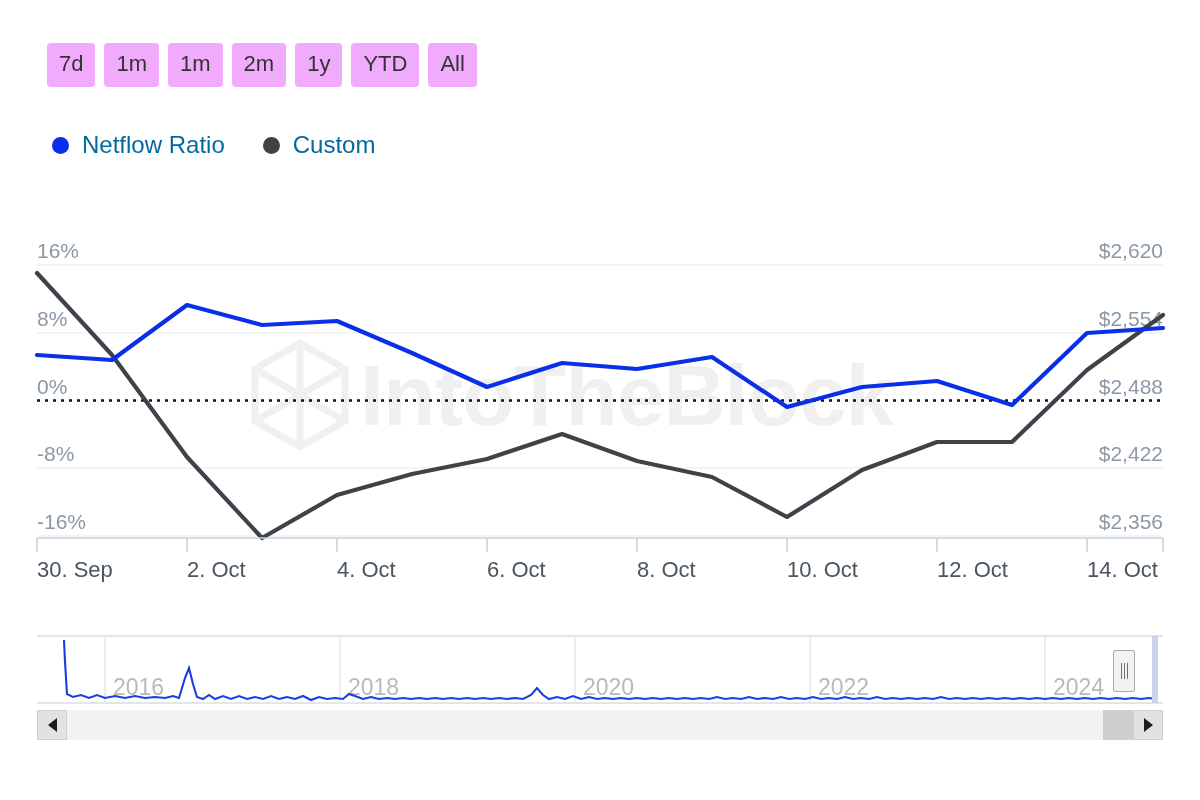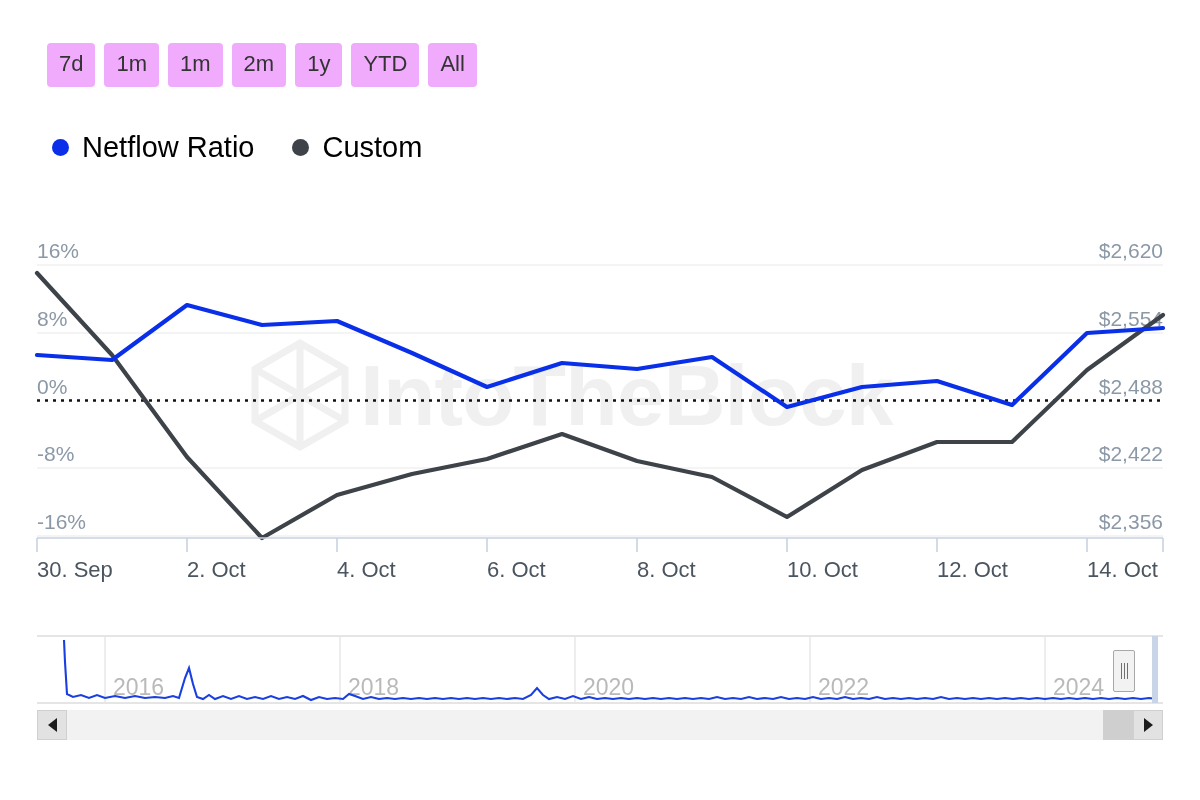--- a/index.html
+++ b/index.html
@@ -54,22 +54,22 @@
     gap: 13px;
     cursor: pointer;
   }
   .legend-dot {
     width: 17px;
     height: 17px;
     border-radius: 50%;
     display: block;
   }
   .legend-label {
-    font-size: 29px;
-    color: #000000;
+    font-size: 24px;
+    color: #0369a1;
     line-height: 1;
     white-space: nowrap;
   }
 
   
   #chart-area {
     position: absolute;
     left: 0;
     top: 225px;
     width: 1200px;

